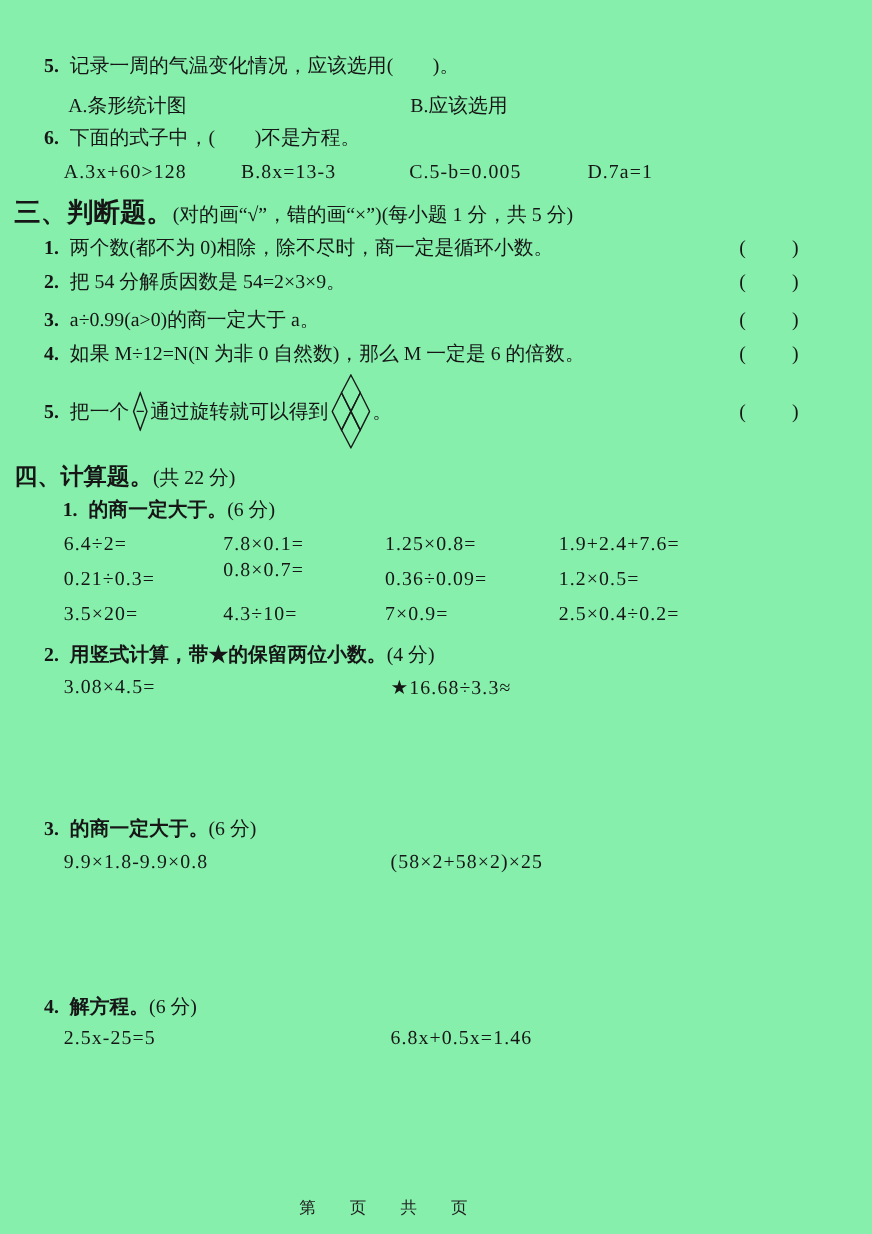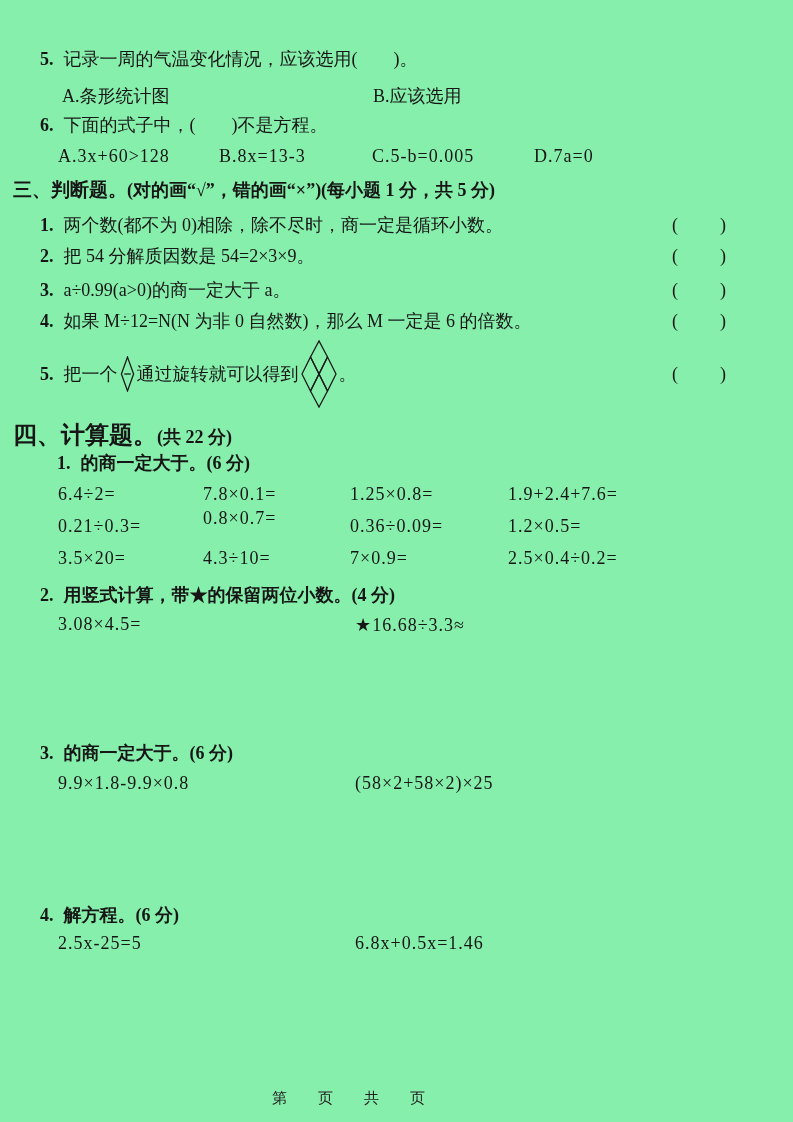--- a/index.html
+++ b/index.html
@@ -8,21 +8,21 @@
     width:793px;height:1122px;
     background:#86efac;
     color:#161616;
     font-family:"Liberation Serif","DejaVu Serif",serif;
     font-size:18px;
     overflow:hidden;
   }
   .abs{position:absolute;white-space:nowrap;}
   .bold{font-weight:700;}
   .qnum{font-weight:700;display:inline-block;margin-right:10px;}
-  .note{font-weight:700;}
+  .note{font-weight:400;}
   .math{letter-spacing:1px;}
   .answer-paren{letter-spacing:2px;}
   .jrow{position:absolute;left:0;right:0;white-space:nowrap;}
   .jrow .body-indent{margin-left:40px;display:inline-block;}
   .jrow .answer-paren{position:absolute;left:672px;}
   .flexline{display:flex;align-items:center;}
   .rot-figure{margin:0 2px;}
   .footer{
     position:absolute;left:0;width:705px;text-align:center;
     font-size:15px;letter-spacing:8px;color:#222;
@@ -39,24 +39,24 @@
   </div>
   <div class="abs" style="top:84px;left:62px">A.条形统计图</div>
   <div class="abs" style="top:84px;left:373px">B.应该选用</div>
 
   <div class="abs" style="top:113px;left:40px">
     <span class="qnum">6.</span><span>下面的式子中，(　　)不是方程。</span>
   </div>
   <div class="abs math" style="top:146px;left:58px">A.3x+60&gt;128</div>
   <div class="abs math" style="top:146px;left:219px">B.8x=13-3</div>
   <div class="abs math" style="top:146px;left:372px">C.5-b=0.005</div>
-  <div class="abs math" style="top:146px;left:534px">D.7a=0</div>
+  <div class="abs math" style="top:146px;left:534px">D.7a=1</div>
 
   <div class="abs" style="top:177px;left:13px">
-    <span class="bold" style="font-size:19px">三、判断题。</span><span class="note">(对的画“√”，错的画“×”)(每小题 1 分，共 5 分)</span>
+    <span class="bold" style="font-size:24px">三、判断题。</span><span class="note">(对的画“√”，错的画“×”)(每小题 1 分，共 5 分)</span>
   </div>
 
   <div class="jrow" style="top:213px">
     <span class="body-indent"><span class="qnum">1.</span><span>两个数(都不为 0)相除，除不尽时，商一定是循环小数。</span></span>
     <span class="answer-paren">(　　)</span>
   </div>
   <div class="jrow" style="top:244px">
     <span class="body-indent"><span class="qnum">2.</span><span>把 54 分解质因数是 54=2×3×9。</span></span>
     <span class="answer-paren">(　　)</span>
   </div>
@@ -85,21 +85,21 @@
         <polygon points="10.5,19 20,38 10.5,57 1,38" fill="none" stroke="#1a1a1a" stroke-width="1.4"></polygon>
         <polygon points="29.5,19 39,38 29.5,57 20,38" fill="none" stroke="#1a1a1a" stroke-width="1.4"></polygon>
         <polygon points="20,38 29.5,57 20,75 10.5,57" fill="none" stroke="#1a1a1a" stroke-width="1.4"></polygon>
       </svg>
     </span>
     <span>。</span>
   </div>
   <div class="abs answer-paren" style="top:362px;left:672px">(　　)</div>
 
   <div class="abs" style="top:419px;left:13px">
-    <span class="bold" style="font-size:24px">四、计算题。</span><span class="note">(共 22 分)</span>
+    <span class="bold" style="font-size:21px">四、计算题。</span><span class="note">(共 22 分)</span>
   </div>
 
   <div class="abs" style="top:451px;left:57px">
     <span class="qnum">1.</span><span class="bold">的商一定大于。</span><span class="note">(6 分)</span>
   </div>
 
   <div class="abs math" style="top:484px;left:58px">6.4÷2=</div>
   <div class="abs math" style="top:484px;left:203px">7.8×0.1=</div>
   <div class="abs math" style="top:484px;left:350px">1.25×0.8=</div>
   <div class="abs math" style="top:484px;left:508px">1.9+2.4+7.6=</div>

